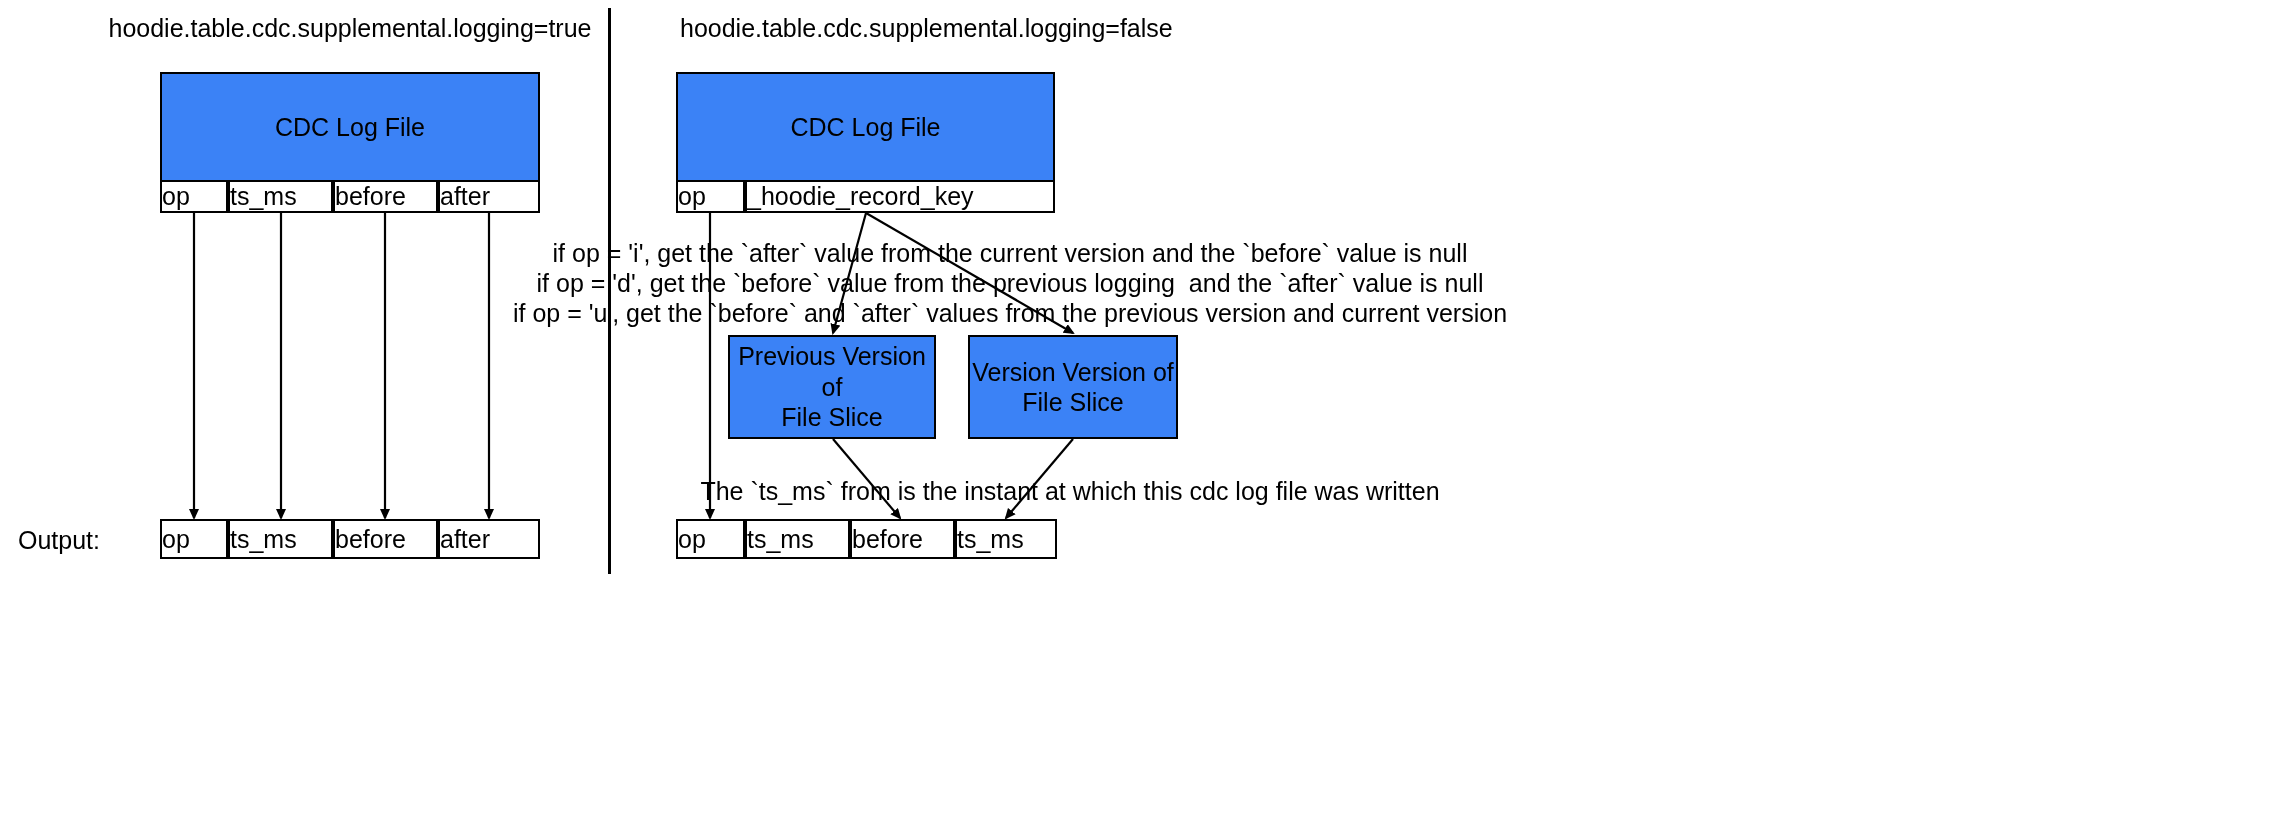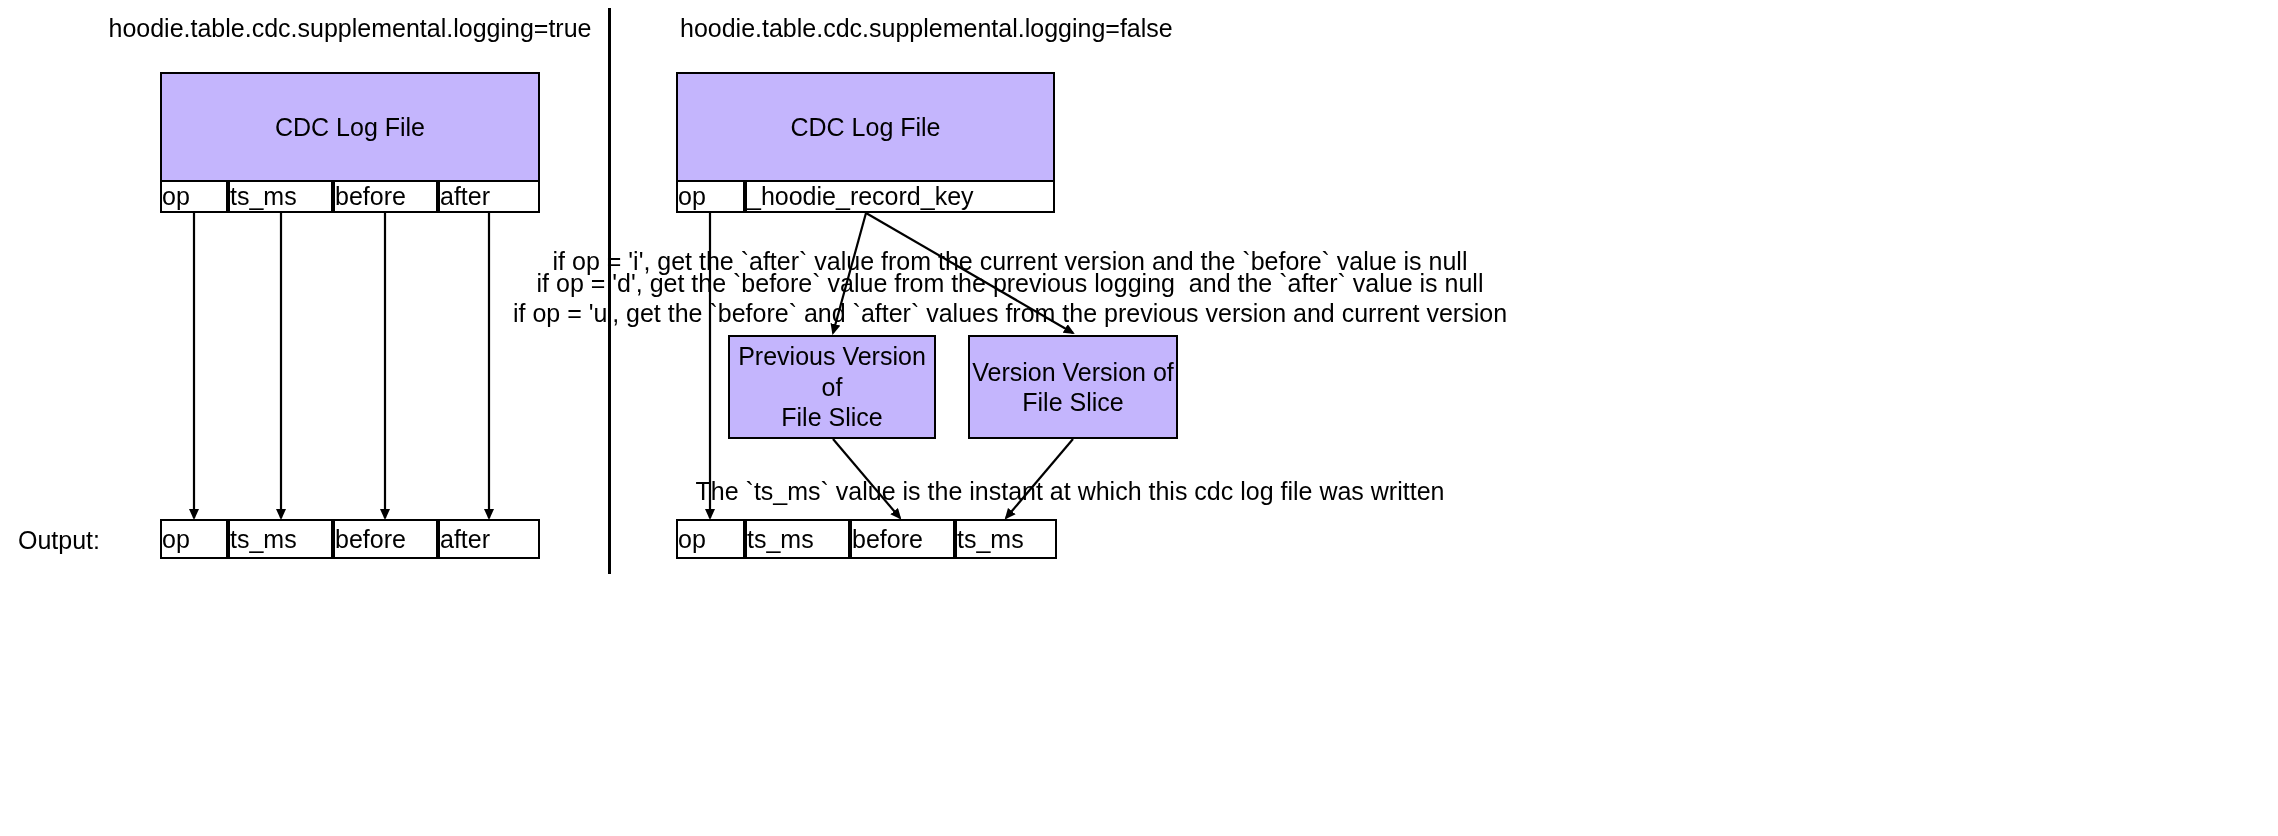--- a/index.html
+++ b/index.html
@@ -24,21 +24,21 @@
     left: 0;
     top: 0;
     width: 2278px;
     height: 836px;
     pointer-events: none;
   }
   .node {
     position: absolute;
     box-sizing: border-box;
     border: 2px solid #000000;
-    background: #c4b5fd;
+    background: #3b82f6;
     display: flex;
     align-items: center;
     justify-content: center;
     text-align: center;
     font-size: 25px;
     line-height: 1.22;
     color: #000000;
     z-index: 2;
   }
   .plain-text {
@@ -165,36 +165,36 @@
   </div>
 
   <div class="cell" style="left:676px; top:180px; width:69px; height:33px;">
     <span>op</span>
   </div>
   <div class="cell" style="left:745px; top:180px; width:310px; height:33px;">
     <span>_hoodie_record_key</span>
   </div>
 
   <div class="annot-block" style="left:1010px; top:238px; width:0px;">
-    <div style="position:absolute; top:8px; left:0; transform:translateX(-50%); white-space:pre;">if op = 'i', get the `after` value from the current version and the `before` value is null</div>
+    <div style="position:absolute; top:0px; left:0; transform:translateX(-50%); white-space:pre;">if op = 'i', get the `after` value from the current version and the `before` value is null</div>
     <div style="position:absolute; top:30px; left:0; transform:translateX(-50%); white-space:pre;">if op = 'd', get the `before` value from the previous logging  and the `after` value is null</div>
     <div style="position:absolute; top:60px; left:0; transform:translateX(-50%); white-space:pre;">if op = 'u', get the `before` and `after` values from the previous version and current version</div>
   </div>
 
   <div class="node" style="left:728px; top:335px; width:208px; height:104px; flex-direction:column;">
     <span>Previous Version of</span>
     <span>File Slice</span>
   </div>
 
   <div class="node" style="left:968px; top:335px; width:210px; height:104px; flex-direction:column;">
     <span>Version Version of</span>
     <span>File Slice</span>
   </div>
 
-  <div class="plain-text" style="left:1070px; top:476px; transform:translateX(-50%);">The `ts_ms` value is the instant at which this cdc log file was written</div>
+  <div class="plain-text" style="left:1070px; top:476px; transform:translateX(-50%);">The `ts_ms` from is the instant at which this cdc log file was written</div>
 
   <div class="cell" style="left:676px; top:519px; width:69px; height:40px;">
     <span>op</span>
   </div>
   <div class="cell" style="left:745px; top:519px; width:105px; height:40px;">
     <span>ts_ms</span>
   </div>
   <div class="cell" style="left:850px; top:519px; width:105px; height:40px;">
     <span>before</span>
   </div>

